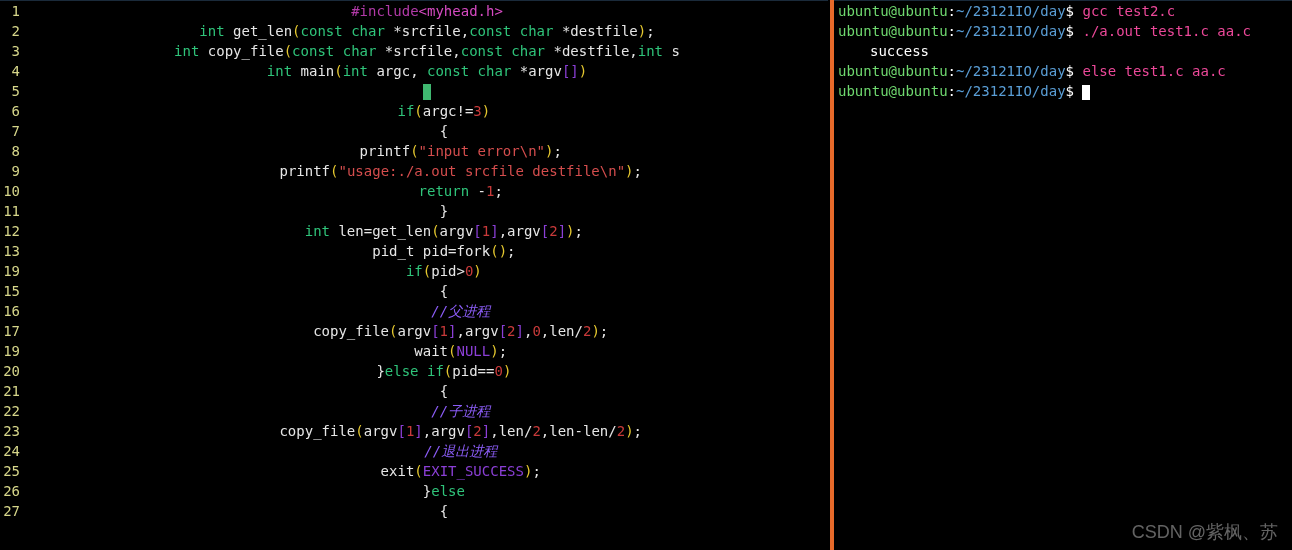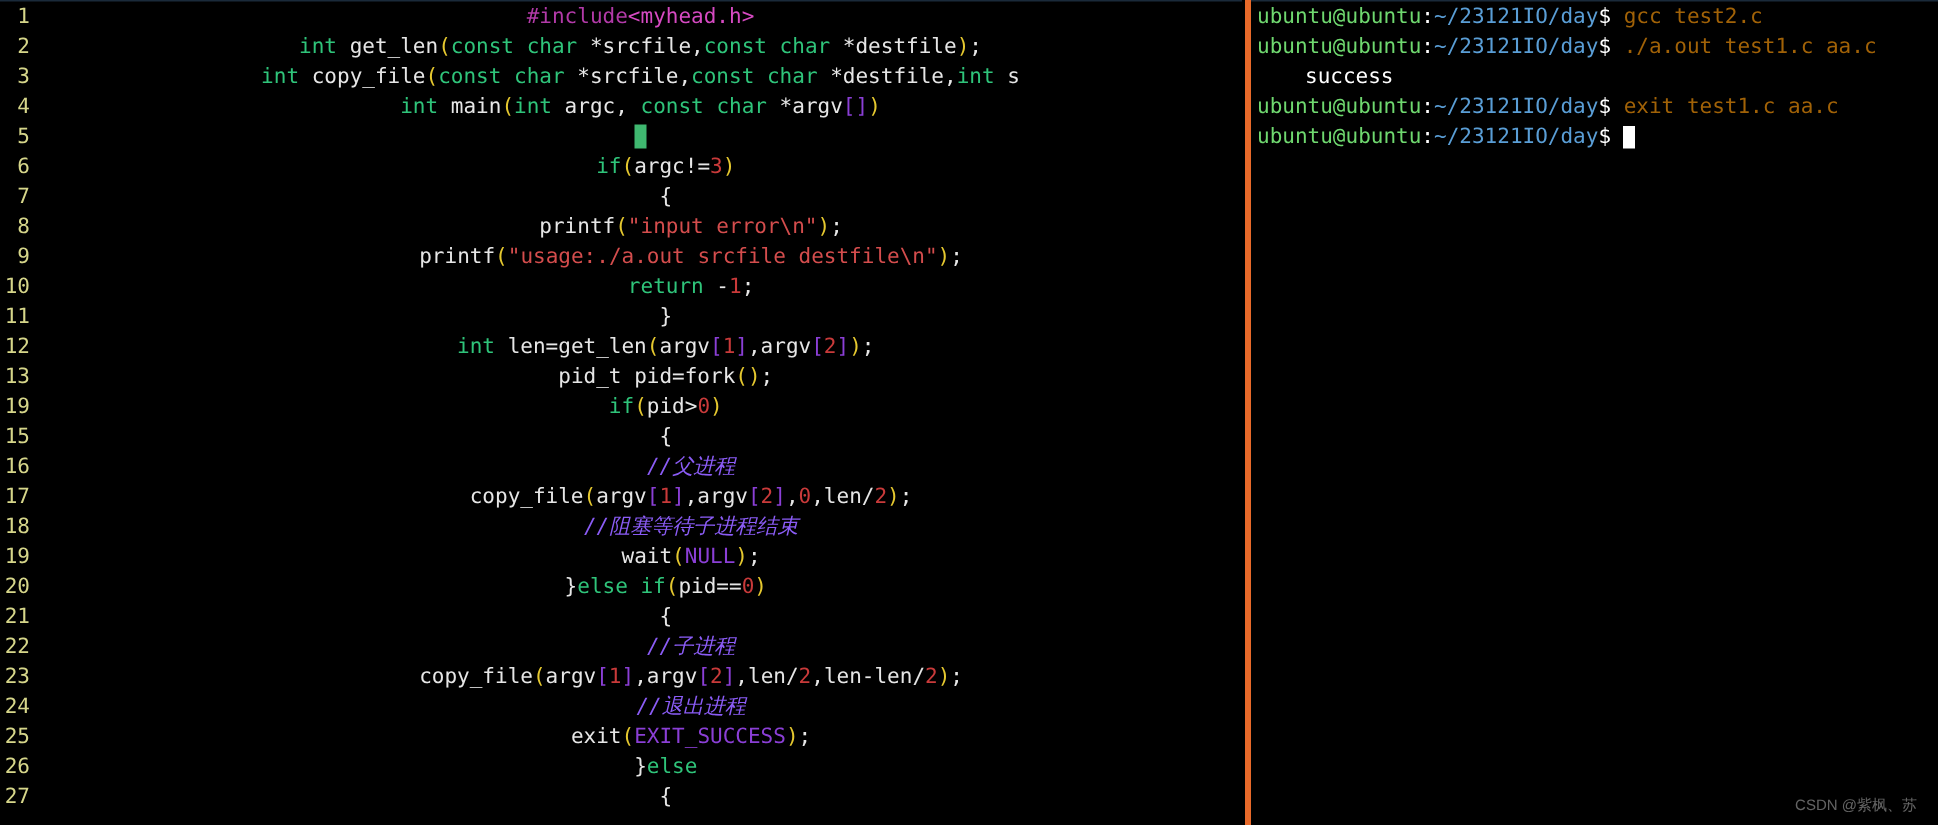--- a/index.html
+++ b/index.html
@@ -73,36 +73,36 @@
     color: #000;
     display: inline-block;
     width: 8px;
     height: 16px;
     vertical-align: middle;
   }
   .prompt-user { color: #6fd86f; }
   .prompt-path { color: #5a9ed6; }
   .prompt-sep  { color: #ffffff; }
   .prompt-dollar { color: #ffffff; }
-  .term-cmd { color: #a16207; }
+  .term-cmd { color: #ec4899; }
   .term-out { color: #ffffff; margin-left: 32px; }
   .term-cursor {
     display:inline-block;
     width:8px;
     height:15px;
     background:#ffffff;
     vertical-align:middle;
   }
   .watermark {
     position: absolute;
     bottom: 6px;
     right: 14px;
     color: rgba(220,220,220,0.45);
     font-family: sans-serif;
-    font-size: 10px;
+    font-size: 18px;
   }
 </style>
 </head>
 <body>
 
 <div class="split">
   <div class="editor" id="editor">
       <div class="row"><div class="gutter">1</div><div class="code"><span class="tok-preproc">#include</span><span class="tok-header">&lt;myhead.h&gt;</span></div></div>
       <div class="row"><div class="gutter">2</div><div class="code"><span class="tok-kw">int</span><span class="tok-id"> get_len</span><span class="tok-paren">(</span><span class="tok-kw">const</span><span class="tok-id"> </span><span class="tok-kw">char</span><span class="tok-id"> *srcfile,</span><span class="tok-kw">const</span><span class="tok-id"> </span><span class="tok-kw">char</span><span class="tok-id"> *destfile</span><span class="tok-paren">)</span><span class="tok-id">;</span></div></div>
       <div class="row"><div class="gutter">3</div><div class="code"><span class="tok-kw">int</span><span class="tok-id"> copy_file</span><span class="tok-paren">(</span><span class="tok-kw">const</span><span class="tok-id"> </span><span class="tok-kw">char</span><span class="tok-id"> *srcfile,</span><span class="tok-kw">const</span><span class="tok-id"> </span><span class="tok-kw">char</span><span class="tok-id"> *destfile,</span><span class="tok-kw">int</span><span class="tok-id"> s</span></div></div>
@@ -113,34 +113,33 @@
       <div class="row"><div class="gutter">8</div><div class="code"><span class="tok-id">        printf</span><span class="tok-paren">(</span><span class="tok-str">"input error\n"</span><span class="tok-paren">)</span><span class="tok-id">;</span></div></div>
       <div class="row"><div class="gutter">9</div><div class="code"><span class="tok-id">        printf</span><span class="tok-paren">(</span><span class="tok-str">"usage:./a.out srcfile destfile\n"</span><span class="tok-paren">)</span><span class="tok-id">;</span></div></div>
       <div class="row"><div class="gutter">10</div><div class="code"><span class="tok-id">        </span><span class="tok-kw">return</span><span class="tok-id"> -</span><span class="tok-num">1</span><span class="tok-id">;</span></div></div>
       <div class="row"><div class="gutter">11</div><div class="code"><span class="tok-id">    </span><span class="tok-brace">}</span></div></div>
       <div class="row"><div class="gutter">12</div><div class="code"><span class="tok-id">    </span><span class="tok-kw">int</span><span class="tok-id"> len=get_len</span><span class="tok-paren">(</span><span class="tok-id">argv</span><span class="tok-brack">[</span><span class="tok-num">1</span><span class="tok-brack">]</span><span class="tok-id">,argv</span><span class="tok-brack">[</span><span class="tok-num">2</span><span class="tok-brack">]</span><span class="tok-paren">)</span><span class="tok-id">;</span></div></div>
       <div class="row"><div class="gutter">13</div><div class="code"><span class="tok-id">    pid_t pid=fork</span><span class="tok-paren">()</span><span class="tok-id">;</span></div></div>
       <div class="row"><div class="gutter">19</div><div class="code"><span class="tok-id">    </span><span class="tok-kw">if</span><span class="tok-paren">(</span><span class="tok-id">pid&gt;</span><span class="tok-num">0</span><span class="tok-paren">)</span></div></div>
       <div class="row"><div class="gutter">15</div><div class="code"><span class="tok-id">    </span><span class="tok-brace">{</span></div></div>
       <div class="row"><div class="gutter">16</div><div class="code"><span class="tok-id">        </span><span class="tok-comment">//父进程</span></div></div>
       <div class="row"><div class="gutter">17</div><div class="code"><span class="tok-id">        copy_file</span><span class="tok-paren">(</span><span class="tok-id">argv</span><span class="tok-brack">[</span><span class="tok-num">1</span><span class="tok-brack">]</span><span class="tok-id">,argv</span><span class="tok-brack">[</span><span class="tok-num">2</span><span class="tok-brack">]</span><span class="tok-id">,</span><span class="tok-num">0</span><span class="tok-id">,len/</span><span class="tok-num">2</span><span class="tok-paren">)</span><span class="tok-id">;</span></div></div>
-      <div class="row"><div class="gutter">18</div><div class="code"><span class="tok-id">        </span><span class="tok-comment">//阻塞等待子进程结束</span></div></div>
       <div class="row"><div class="gutter">19</div><div class="code"><span class="tok-id">        wait</span><span class="tok-paren">(</span><span class="tok-const">NULL</span><span class="tok-paren">)</span><span class="tok-id">;</span></div></div>
       <div class="row"><div class="gutter">20</div><div class="code"><span class="tok-id">    </span><span class="tok-brace">}</span><span class="tok-kw">else</span><span class="tok-id"> </span><span class="tok-kw">if</span><span class="tok-paren">(</span><span class="tok-id">pid==</span><span class="tok-num">0</span><span class="tok-paren">)</span></div></div>
       <div class="row"><div class="gutter">21</div><div class="code"><span class="tok-id">    </span><span class="tok-brace">{</span></div></div>
       <div class="row"><div class="gutter">22</div><div class="code"><span class="tok-id">        </span><span class="tok-comment">//子进程</span></div></div>
       <div class="row"><div class="gutter">23</div><div class="code"><span class="tok-id">        copy_file</span><span class="tok-paren">(</span><span class="tok-id">argv</span><span class="tok-brack">[</span><span class="tok-num">1</span><span class="tok-brack">]</span><span class="tok-id">,argv</span><span class="tok-brack">[</span><span class="tok-num">2</span><span class="tok-brack">]</span><span class="tok-id">,len/</span><span class="tok-num">2</span><span class="tok-id">,len-len/</span><span class="tok-num">2</span><span class="tok-paren">)</span><span class="tok-id">;</span></div></div>
       <div class="row"><div class="gutter">24</div><div class="code"><span class="tok-id">        </span><span class="tok-comment">//退出进程</span></div></div>
       <div class="row"><div class="gutter">25</div><div class="code"><span class="tok-id">        exit</span><span class="tok-paren">(</span><span class="tok-const">EXIT_SUCCESS</span><span class="tok-paren">)</span><span class="tok-id">;</span></div></div>
       <div class="row"><div class="gutter">26</div><div class="code"><span class="tok-id">    </span><span class="tok-brace">}</span><span class="tok-kw">else</span></div></div>
       <div class="row"><div class="gutter">27</div><div class="code"><span class="tok-id">    </span><span class="tok-brace">{</span></div></div>
     </div>
   <div class="divider"></div>
   <div class="terminal" id="terminal">
       <div><span class="prompt-user">ubuntu@ubuntu</span><span class="prompt-sep">:</span><span class="prompt-path">~/23121IO/day</span><span class="prompt-dollar">$ </span><span class="term-cmd">gcc test2.c</span></div>
       <div><span class="prompt-user">ubuntu@ubuntu</span><span class="prompt-sep">:</span><span class="prompt-path">~/23121IO/day</span><span class="prompt-dollar">$ </span><span class="term-cmd">./a.out test1.c aa.c</span></div>
       <div><span class="term-out">success</span></div>
-      <div><span class="prompt-user">ubuntu@ubuntu</span><span class="prompt-sep">:</span><span class="prompt-path">~/23121IO/day</span><span class="prompt-dollar">$ </span><span class="term-cmd">exit test1.c aa.c</span></div>
+      <div><span class="prompt-user">ubuntu@ubuntu</span><span class="prompt-sep">:</span><span class="prompt-path">~/23121IO/day</span><span class="prompt-dollar">$ </span><span class="term-cmd">else test1.c aa.c</span></div>
       <div><span class="prompt-user">ubuntu@ubuntu</span><span class="prompt-sep">:</span><span class="prompt-path">~/23121IO/day</span><span class="prompt-dollar">$ </span><span class="term-cmd"></span><span class="term-cursor"></span></div>
     </div>
 </div>
 
 <div class="watermark">CSDN @紫枫、苏</div>
 
 </body></html>

